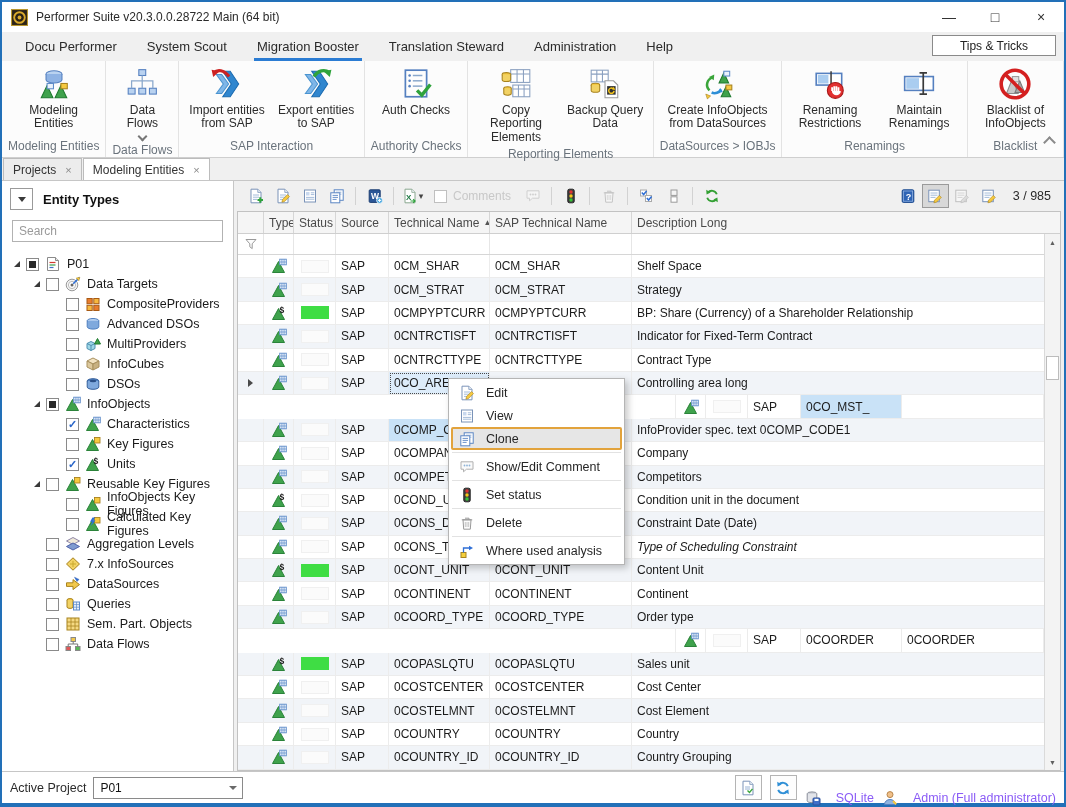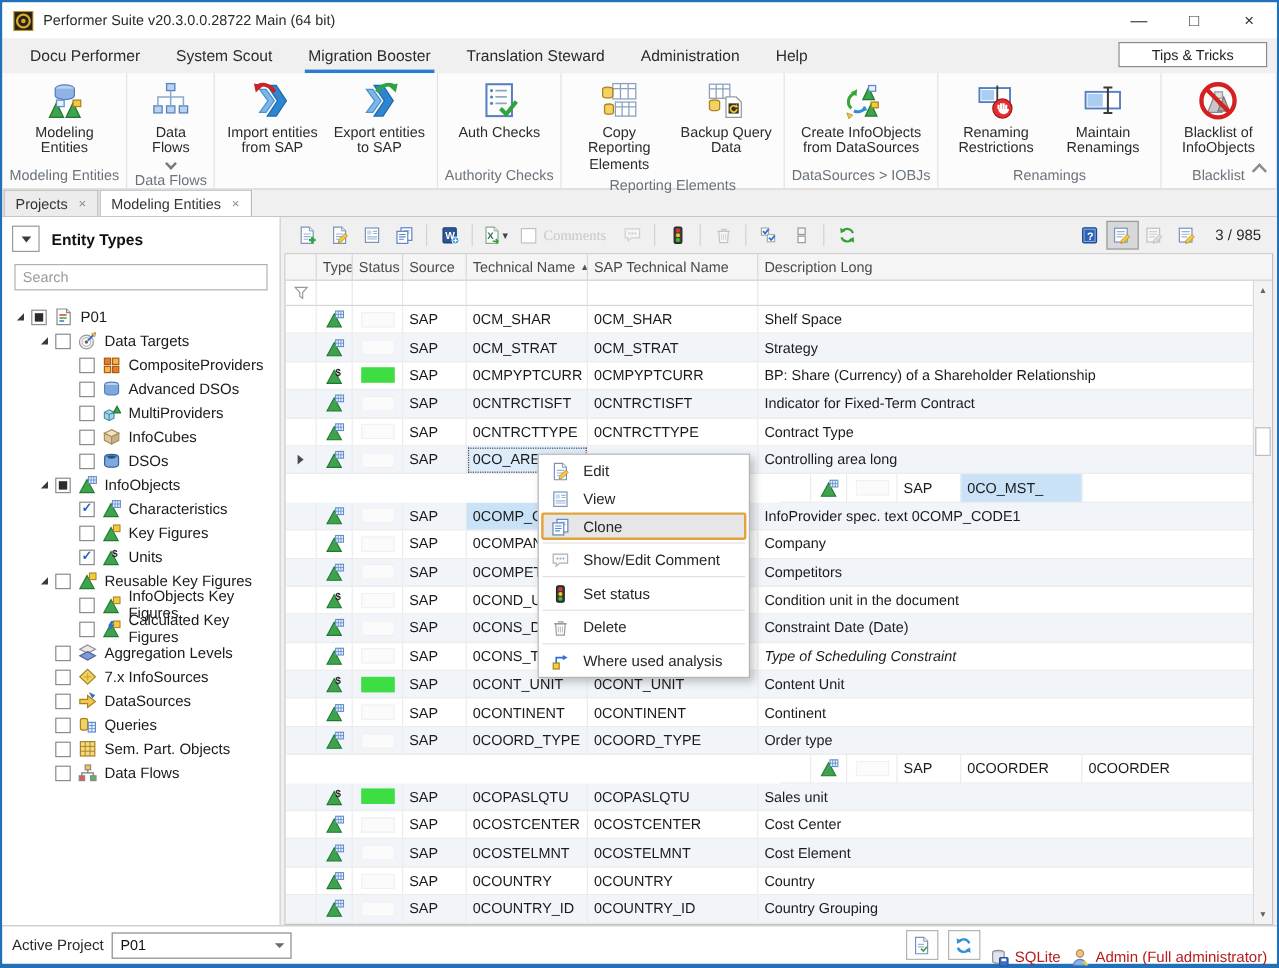--- a/index.html
+++ b/index.html
@@ -83,21 +83,21 @@
   
   .main { flex:1; min-width:0; display:flex; flex-direction:column; padding-left:3px;
           background:#f0f0f0; }
   .gridtoolbar { height:30px; flex:none; display:flex; align-items:center; padding:0 5px; }
   .tbtn { width:27px; height:24px; display:flex; align-items:center; justify-content:center;
           border:1px solid transparent; }
   .tbtn.active { background:#d8d8d8; border-color:#9a9a9a; }
   .tsep { width:1px; height:18px; background:#d2d2d2; margin:0 5px; flex:none; }
   .tspacer { flex:1; }
   .dis { filter:grayscale(1); opacity:.5; }
-  .tcheck { display:flex; align-items:center; gap:6px; margin:0 8px;font-family:Liberation Serif, serif; }
+  .tcheck { display:flex; align-items:center; gap:6px; margin:0 8px; }
   .tcheck .box { width:13px; height:13px; border:1px solid #c0c0c0; background:#fff; }
   .tcheck .lab { font-size:12px; color:#c8c8c8; }
   .counter { font-size:12.5px; color:#2a2a2a; margin:0 8px 0 10px; white-space:nowrap; }
   .ddc { font-size:9px; color:#444; margin-left:1px; }
 
   
   .grid { flex:1; min-height:0; display:flex; flex-direction:column; background:#fff;
           border:1px solid #c2c2c2; margin:0 3px 0 0; }
   .ghead { height:22px; flex:none; display:flex; background:#f5f5f5;
            border-bottom:1px solid #cfcfcf; }
@@ -147,21 +147,21 @@
            display:flex; align-items:center; font-size:12px; color:#111; }
   .combo .val { flex:1; padding-left:6px; }
   .combo .car { width:18px; display:flex; align-items:center; justify-content:center; }
   .combo .car::after { content:''; width:0; height:0; border-left:4px solid transparent;
            border-right:4px solid transparent; border-top:4px solid #6a6a6a; }
   .sb-right { margin-left:auto; display:flex; align-items:center; gap:8px; }
   .sb-btn { width:27px; height:25px; border:1px solid #b4b4b4; background:#fdfdfd;
             display:flex; align-items:center; justify-content:center; }
   .sb-ic { width:16px; height:16px; }
   .sb-ic svg { width:16px; height:16px; display:block; }
-  .sb-text { font-size:12.5px; color:#b91c1c; display:flex; align-items:center; gap:5px; white-space:nowrap;margin-top:21px; }
+  .sb-text { font-size:12.5px; color:#8b5cf6; display:flex; align-items:center; gap:15px; white-space:nowrap;margin-top:21px; }
 </style>
 </head>
 <body>
 
 <div class="window">
 
   <div class="titlebar">
     <span class="logo"><svg viewBox="0 0 16 16" xmlns="http://www.w3.org/2000/svg">
           <rect x="0.5" y="0.5" width="15" height="15" fill="#2a2218" stroke="#b8962e"></rect>
           <circle cx="8" cy="8" r="5" fill="none" stroke="#d9a92c" stroke-width="1.8"></circle>
@@ -240,20 +240,21 @@
               <svg viewBox="0 0 32 32" xmlns="http://www.w3.org/2000/svg">
                 <path d="M12 28 L20 16 12 4 h7 L27 16 19 28 Z" fill="#2f86cf" stroke="#1b6bb0"></path>
                 <path d="M6 25 L12.5 16 6 7 h5 L17.5 16 11 25 Z" fill="#7fb6e8" stroke="#4a94d0"></path>
                 <path d="M14 9 C18 3, 24 2, 28.5 5" stroke="#2fa33c" stroke-width="3" fill="none"></path>
                 <polygon points="30.5,2.5 23,4 29,9.5" fill="#2fa33c"></polygon>
               </svg>
             </span>
             <span class="lbl" style="max-width: 90px;">Export entities to SAP</span>
           </div>
         </div>
+        <div class="rib-group-label">SAP Interaction</div>
       </div>
       <div class="rib-group">
         <div class="rib-buttons">
           <div class="rib-btn">
             <span class="ricon">
               <svg viewBox="0 0 32 32" xmlns="http://www.w3.org/2000/svg">
                 <rect x="6" y="3" width="20" height="25" fill="#fdfdfd" stroke="#5580c0" stroke-width="1.6"></rect>
                 <circle cx="10" cy="8" r="1.2" fill="#5580c0"></circle>
                 <path d="M13 8h9" stroke="#8aa8cc" stroke-width="1.4"></path>
                 <circle cx="10" cy="13" r="1.2" fill="#5580c0"></circle>

